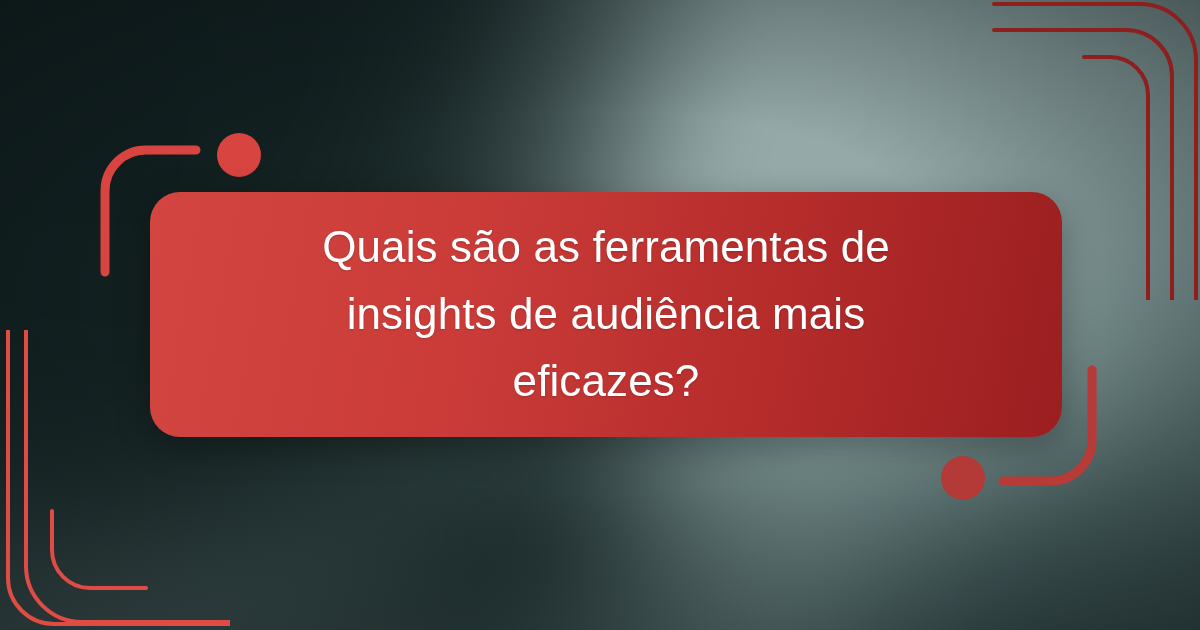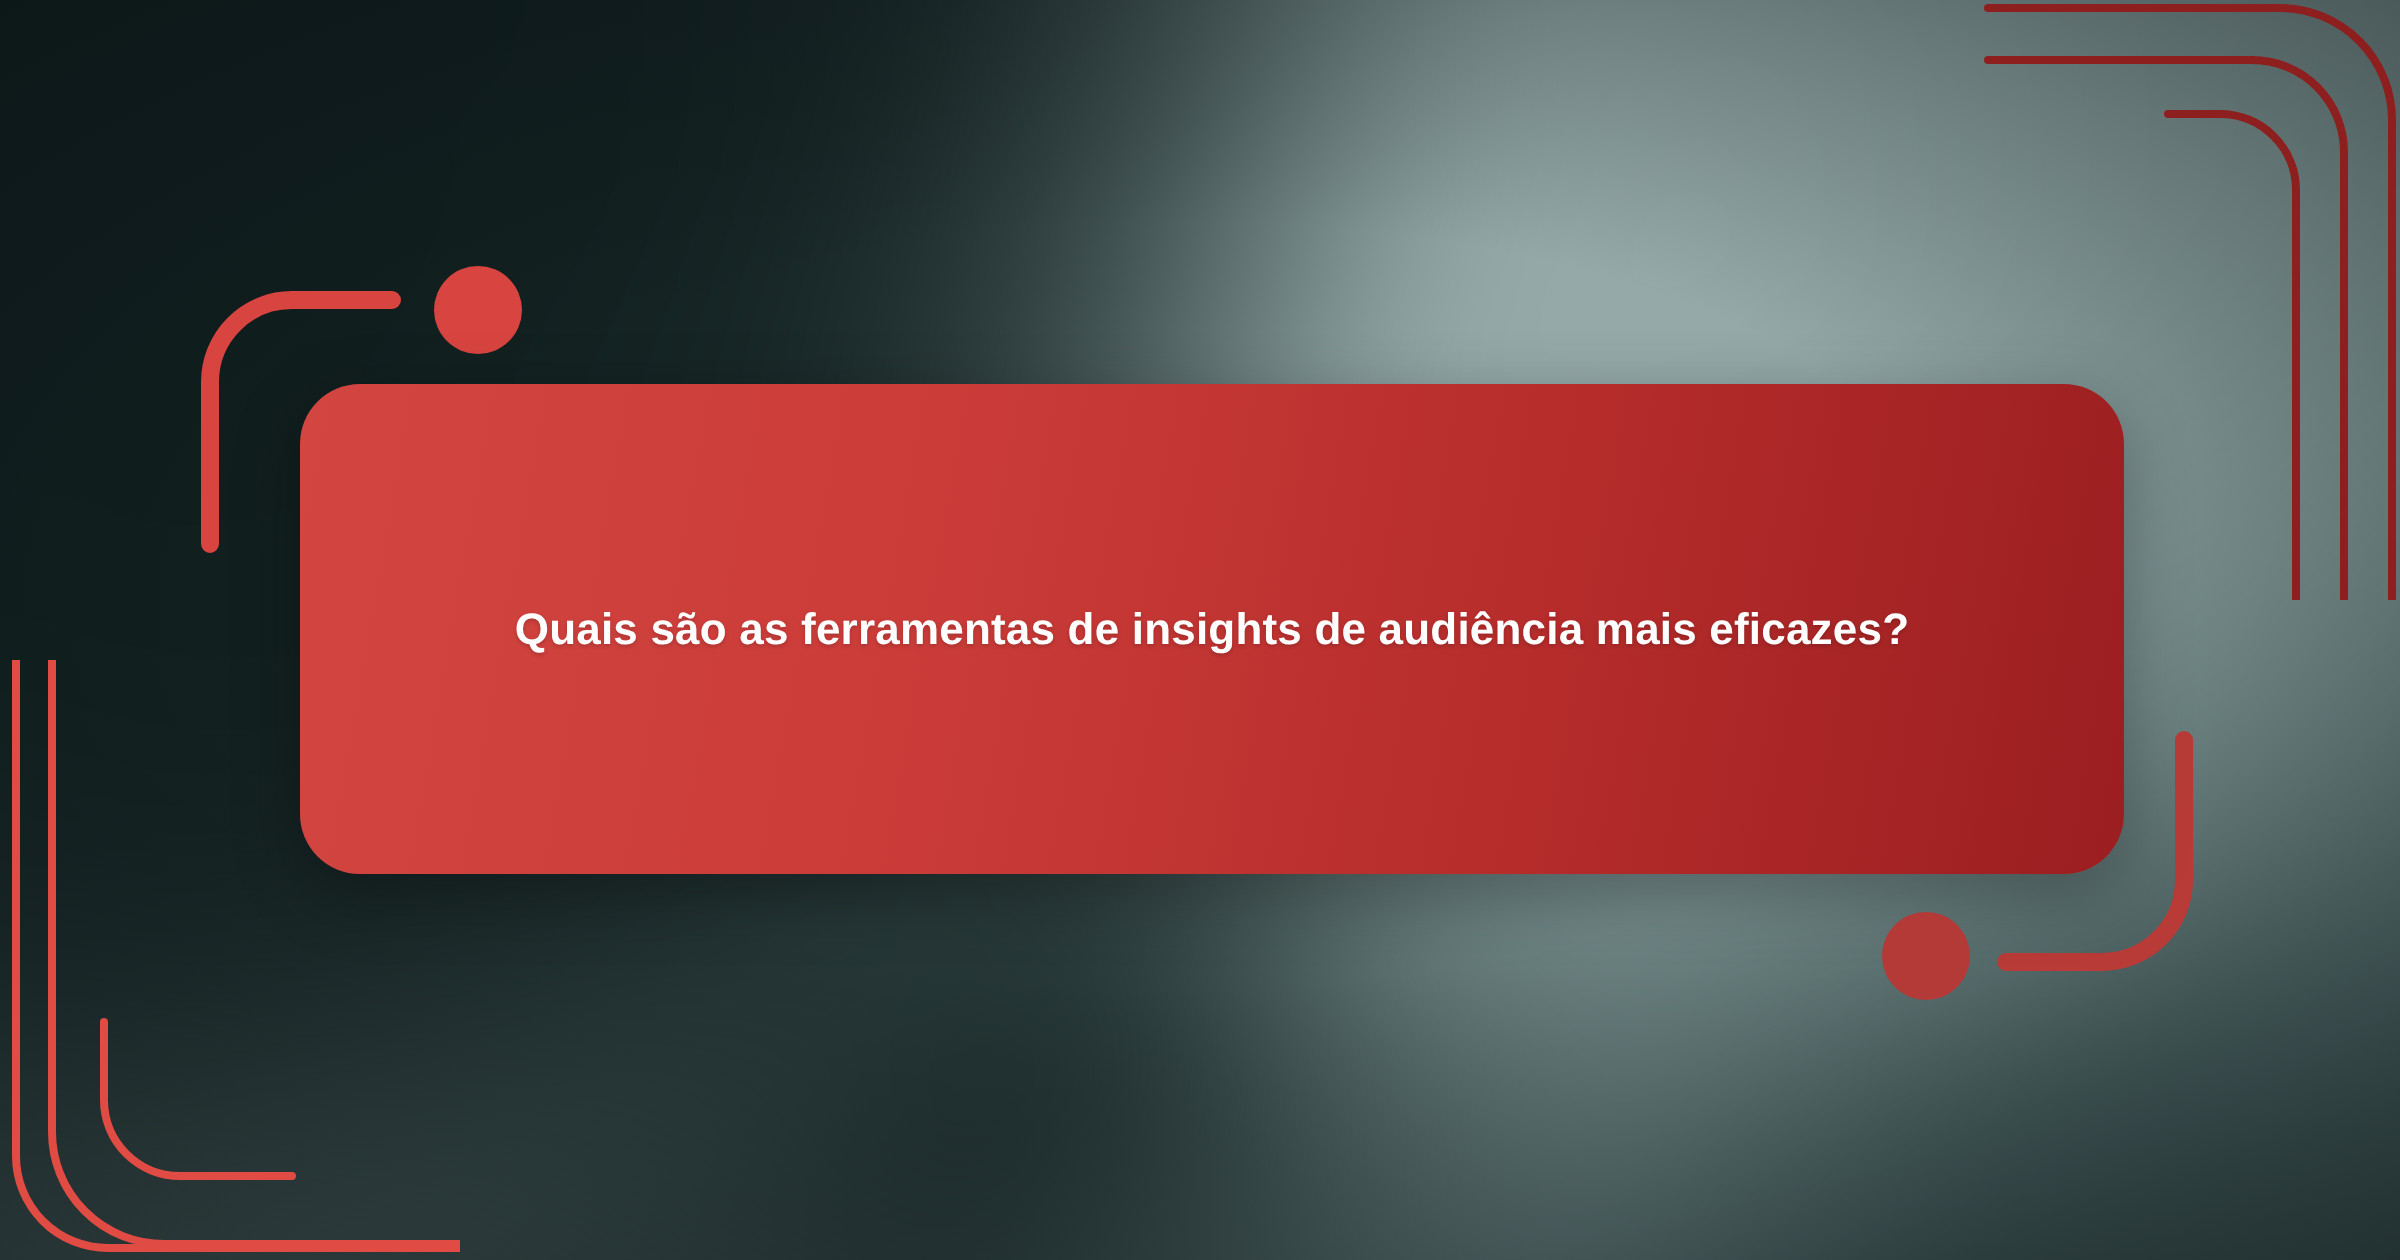--- a/index.html
+++ b/index.html
@@ -124,23 +124,23 @@
     z-index: 6;
     display: flex;
     align-items: center;
     justify-content: center;
   }
 
   .card-text {
     width: 700px;
     text-align: center;
     color: #ffffff;
-    font-size: 22px;
+    font-size: 44px;
     line-height: 1.52;
-    font-weight: 700;
+    font-weight: 400;
     letter-spacing: 0.1px;
     text-shadow: 0 1px 2px rgba(0,0,0,0.18);
   }
 </style>
 </head>
 <body>
 
 <div id="poster">
 
   <div class="bg-base"></div>

